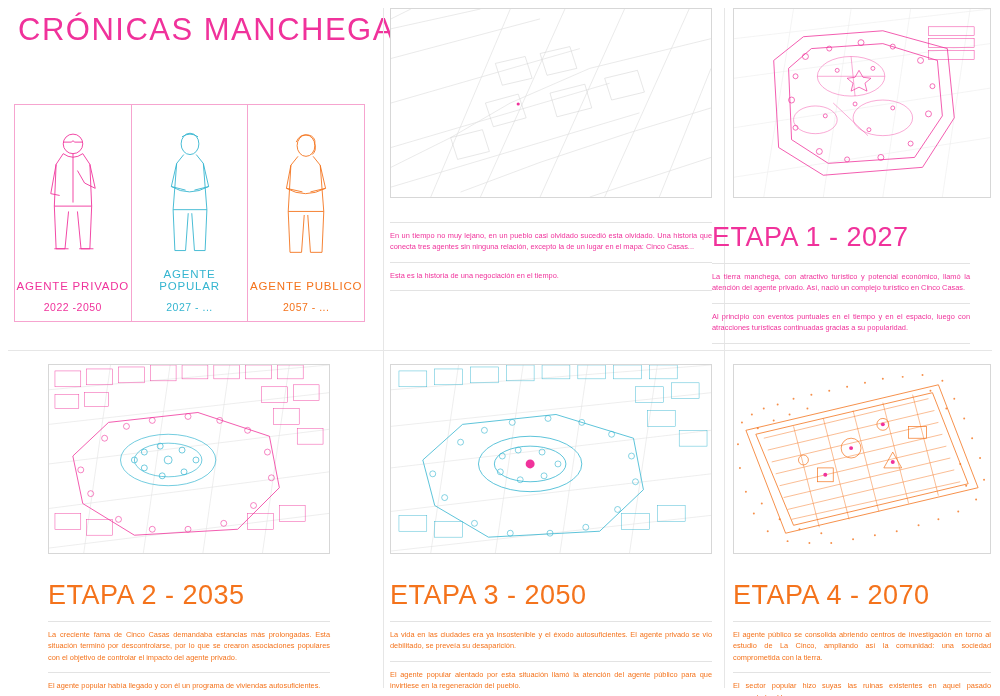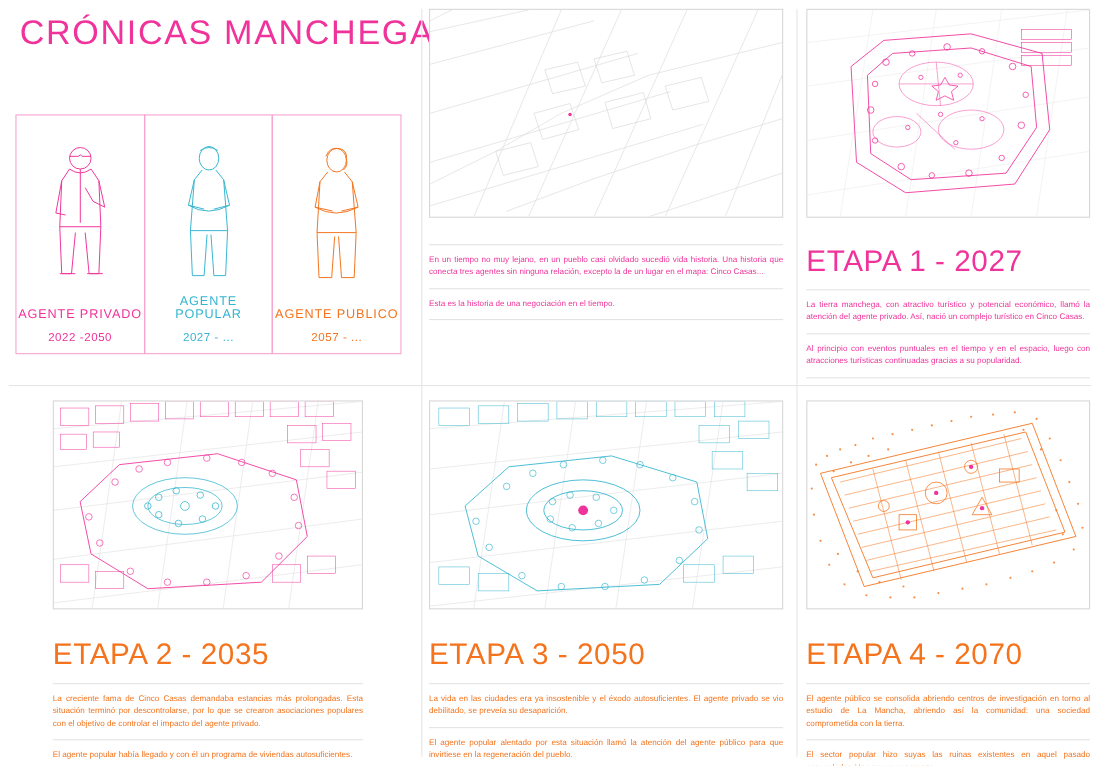--- a/index.html
+++ b/index.html
@@ -439,27 +439,27 @@
           <circle cx="88" cy="170" r="1"></circle>
         <circle cx="66" cy="166" r="1"></circle>
           <circle cx="46" cy="156" r="1"></circle>
           <circle cx="28" cy="140" r="1"></circle>
       </g>
     </svg>
   </div>
 
   <div class="stage" style="left:390px; top:222px; width:322px;">
     <div class="stage-rule"></div>
-    <p class="stage-p c-pink">En un tiempo no muy lejano, en un pueblo casi olvidado sucedió vida historia. Una historia que conecta tres agentes sin ninguna relación, excepto la de un lugar en el mapa: Cinco Casas...</p>
+    <p class="stage-p c-pink">En un tiempo no muy lejano, en un pueblo casi olvidado sucedió esta olvidado. Una historia que conecta tres agentes sin ninguna relación, excepto la de un lugar en el mapa: Cinco Casas...</p>
     <div class="stage-rule"></div>
     <p class="stage-p c-pink">Esta es la historia de una negociación en el tiempo.</p>
     <div class="stage-rule"></div>
   </div>
 
-  <div class="stage" style="left:733px; top:222px; width:258px;">
+  <div class="stage" style="left:712px; top:222px; width:258px;">
     <div class="stage-title c-pink">ETAPA 1 - 2027</div>
     <div class="stage-rule"></div>
     <p class="stage-p c-pink">La tierra manchega, con atractivo turístico y potencial económico, llamó la atención del agente privado. Así, nació un complejo turístico en Cinco Casas.</p>
     <div class="stage-rule"></div>
     <p class="stage-p c-pink">Al principio con eventos puntuales en el tiempo y en el espacio, luego con atracciones turísticas continuadas gracias a su popularidad.</p>
     <div class="stage-rule"></div>
   </div>
 
   <div class="stage" style="left:48px; top:580px; width:282px;">
     <div class="stage-title c-orange">ETAPA 2 - 2035</div>
@@ -473,18 +473,18 @@
     <div class="stage-title c-orange">ETAPA 3 - 2050</div>
     <div class="stage-rule"></div>
     <p class="stage-p c-orange">La vida en las ciudades era ya insostenible y el éxodo autosuficientes. El agente privado se vio debilitado, se preveía su desaparición.</p>
     <div class="stage-rule"></div>
     <p class="stage-p c-orange">El agente popular alentado por esta situación llamó la atención del agente público para que invirtiese en la regeneración del pueblo.</p>
   </div>
 
   <div class="stage" style="left:733px; top:580px; width:258px;">
     <div class="stage-title c-orange">ETAPA 4 - 2070</div>
     <div class="stage-rule"></div>
-    <p class="stage-p c-orange">El agente público se consolida abriendo centros de investigación en torno al estudio de La Mancha, abriendo así la comunidad: una sociedad comprometida con la tierra.</p>
+    <p class="stage-p c-orange">El agente público se consolida abriendo centros de investigación en torno al estudio de La Cinco, ampliando así la comunidad: una sociedad comprometida con la tierra.</p>
     <div class="stage-rule"></div>
     <p class="stage-p c-orange">El sector popular hizo suyas las ruinas existentes en aquel pasado especulador. Una nueva esperanza.</p>
   </div>
 
 </div>
 
 </body></html>

